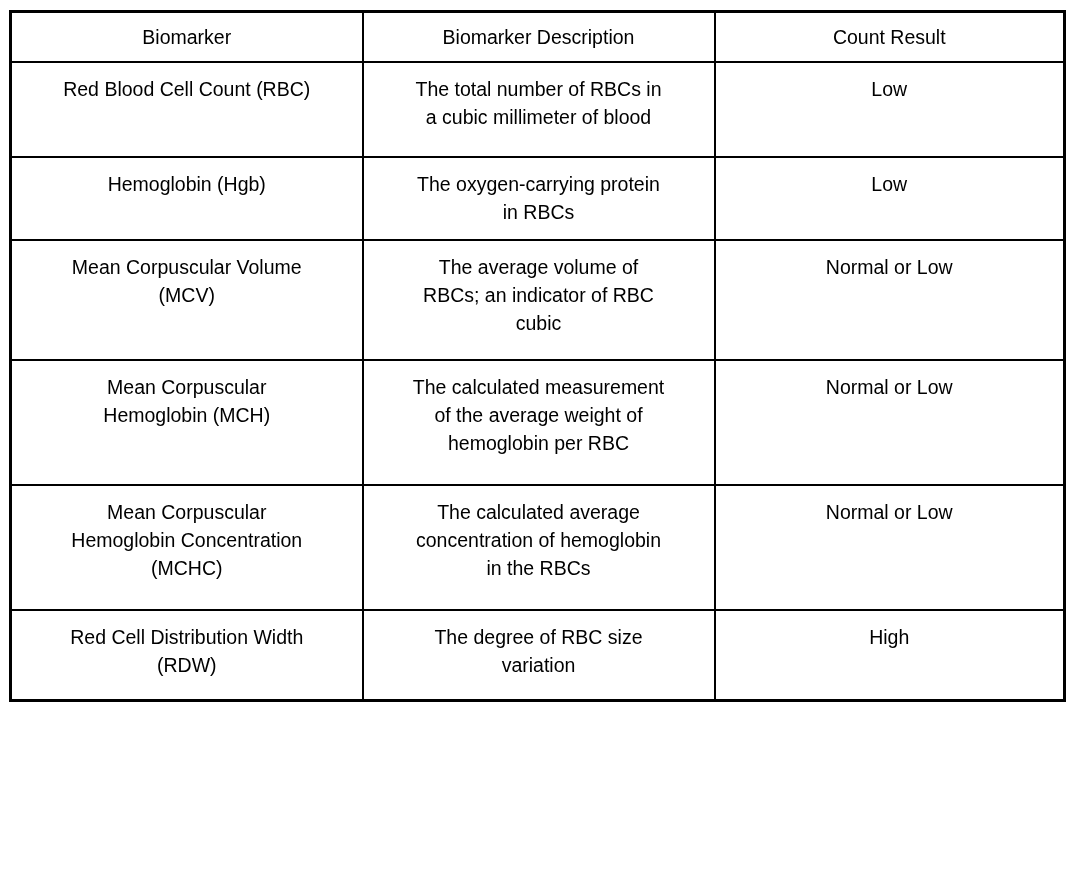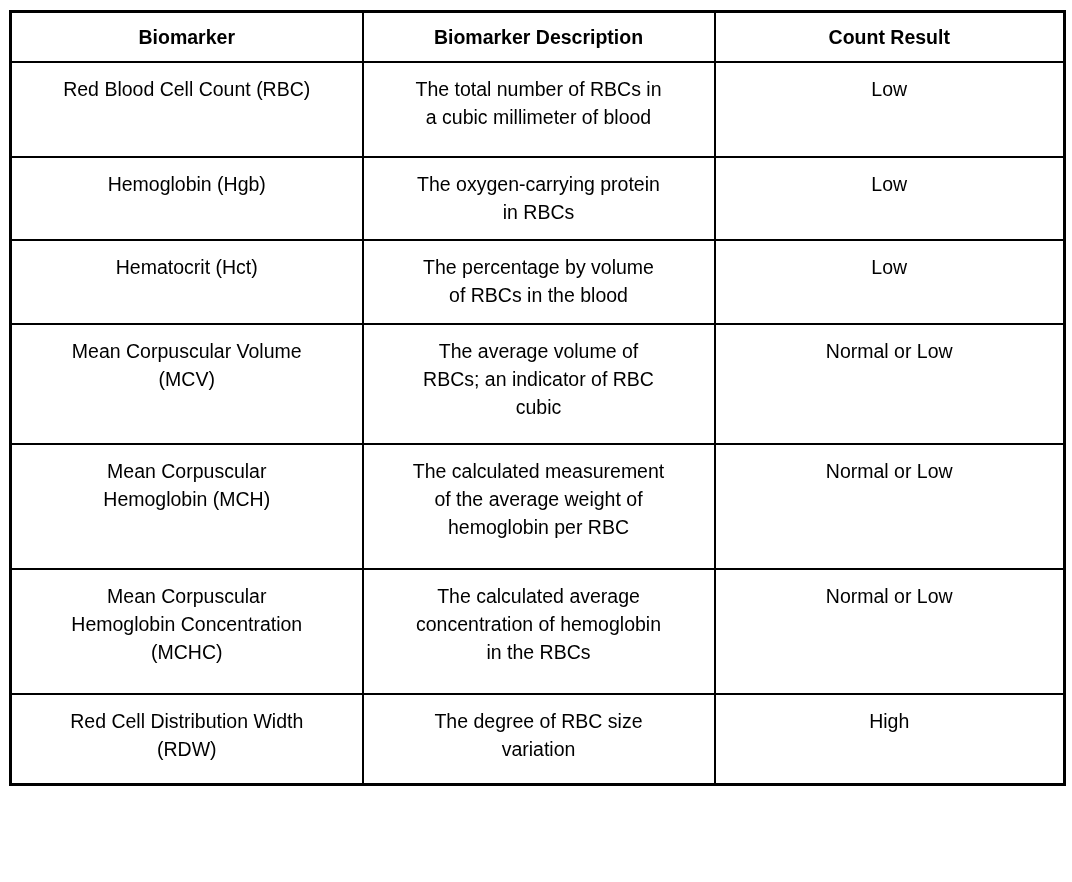--- a/index.html
+++ b/index.html
@@ -31,21 +31,21 @@
     text-align: center;
     vertical-align: top;
     padding: 12px 10px 0 10px;
     font-size: 19.5px;
     line-height: 28px;
     white-space: pre-line;
     overflow: hidden;
     box-sizing: border-box;
   }
   thead th {
-    font-weight: bold;
+    font-weight: normal;
     vertical-align: middle;
     padding: 10px 10px;
     height: 50px;
     text-align: center;
   }
   tr.h95  { height: 95px; }
   tr.h83  { height: 83px; }
   tr.h84  { height: 84px; }
   tr.h128 { height: 120px; }
   tr.h125 { height: 125px; }
@@ -75,26 +75,20 @@
         <td>The total number of RBCs in
 a cubic millimeter of blood</td>
         <td>Low</td>
       </tr>
       <tr class="h83">
         <td>Hemoglobin (Hgb)</td>
         <td>The oxygen-carrying protein
 in RBCs</td>
         <td>Low</td>
       </tr>
-      <tr class="h84">
-        <td>Hematocrit (Hct)</td>
-        <td>The percentage by volume
-of RBCs in the blood</td>
-        <td>Low</td>
-      </tr>
       <tr class="h128">
         <td>Mean Corpuscular Volume
 (MCV)</td>
         <td>The average volume of
 RBCs; an indicator of RBC
 cubic</td>
         <td>Normal or Low</td>
       </tr>
       <tr class="h125">
         <td>Mean Corpuscular

